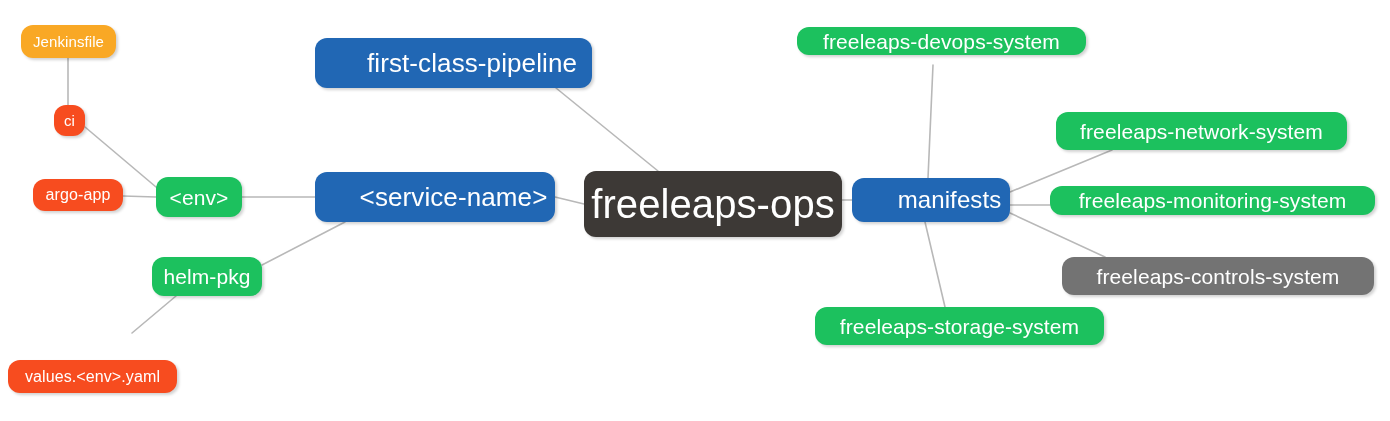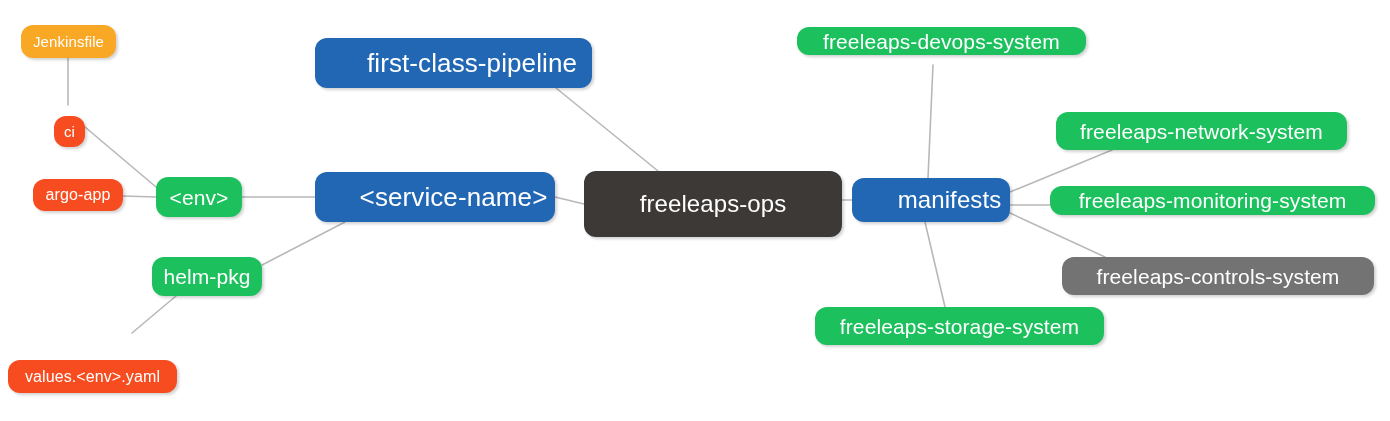--- a/index.html
+++ b/index.html
@@ -66,39 +66,39 @@
       <path d="M 156 197 L 123 196" fill="none" stroke="#b8b8b8" stroke-width="1.6" stroke-linecap="round"></path>
       <path d="M 68 105 L 68 58" fill="none" stroke="#b8b8b8" stroke-width="1.6" stroke-linecap="round"></path>
       <path d="M 176 296 L 132 333" fill="none" stroke="#b8b8b8" stroke-width="1.6" stroke-linecap="round"></path>
       <path d="M 928 178 L 933 65" fill="none" stroke="#b8b8b8" stroke-width="1.6" stroke-linecap="round"></path>
       <path d="M 1010 192 L 1112 150" fill="none" stroke="#b8b8b8" stroke-width="1.6" stroke-linecap="round"></path>
       <path d="M 1010 205 L 1050 205" fill="none" stroke="#b8b8b8" stroke-width="1.6" stroke-linecap="round"></path>
       <path d="M 1010 213 L 1105 257" fill="none" stroke="#b8b8b8" stroke-width="1.6" stroke-linecap="round"></path>
       <path d="M 925 222 L 945 307" fill="none" stroke="#b8b8b8" stroke-width="1.6" stroke-linecap="round"></path>
     </svg>
   <div id="nodes-layer">
-      <div class="node c-root" style="left: 584px; top: 171px; width: 258px; height: 66px; font-size: 24px; background: rgb(61, 57, 54);">
+      <div class="node c-root" style="left: 584px; top: 171px; width: 258px; height: 66px; font-size: 40px; background: rgb(61, 57, 54);">
         <span class="node-label">freeleaps-ops</span>
       </div>
       <div class="node c-blue" style="left: 315px; top: 172px; width: 240px; height: 50px; font-size: 26px; background: rgb(33, 103, 180);">
         <span class="node-label">&lt;service-name&gt;</span>
       </div>
       <div class="node c-blue" style="left: 315px; top: 38px; width: 277px; height: 50px; font-size: 26px; background: rgb(33, 103, 180);">
         <span class="node-label">first-class-pipeline</span>
       </div>
       <div class="node c-blue" style="left: 852px; top: 178px; width: 158px; height: 44px; font-size: 24px; background: rgb(33, 103, 180);">
         <span class="node-label">manifests</span>
       </div>
       <div class="node c-green" style="left: 156px; top: 177px; width: 86px; height: 40px; font-size: 21px; background: rgb(28, 193, 94);">
         <span class="node-label">&lt;env&gt;</span>
       </div>
       <div class="node c-green" style="left: 152px; top: 257px; width: 110px; height: 39px; font-size: 21px; background: rgb(28, 193, 94); text-align: center;">
         <span class="node-label">helm-pkg</span>
       </div>
-      <div class="node c-red" style="left: 54px; top: 105px; width: 31px; height: 31px; font-size: 15px; background: rgb(247, 76, 31); margin-top: 11px;">
+      <div class="node c-red" style="left: 54px; top: 105px; width: 31px; height: 31px; font-size: 15px; background: rgb(247, 76, 31);">
         <span class="node-label">ci</span>
       </div>
       <div class="node c-red" style="left: 33px; top: 179px; width: 90px; height: 32px; font-size: 16px; background: rgb(247, 76, 31);">
         <span class="node-label">argo-app</span>
       </div>
       <div class="node c-red" style="left: 8px; top: 333px; width: 169px; height: 33px; font-size: 16px; background: rgb(247, 76, 31); margin-top: 27px;">
         <span class="node-label">values.&lt;env&gt;.yaml</span>
       </div>
       <div class="node c-orange" style="left: 21px; top: 25px; width: 95px; height: 33px; font-size: 15px; background: rgb(249, 168, 37);">
         <span class="node-label">Jenkinsfile</span>

